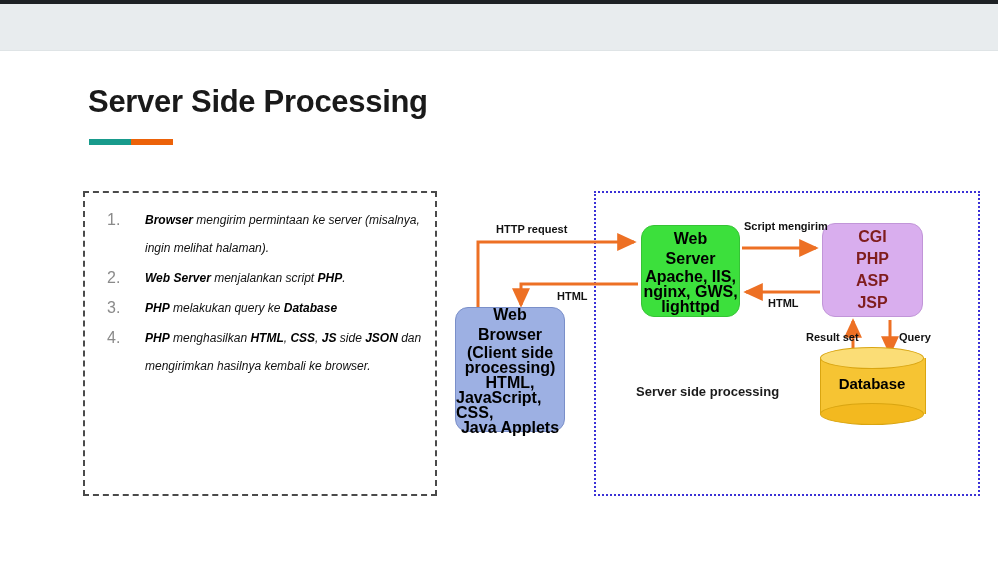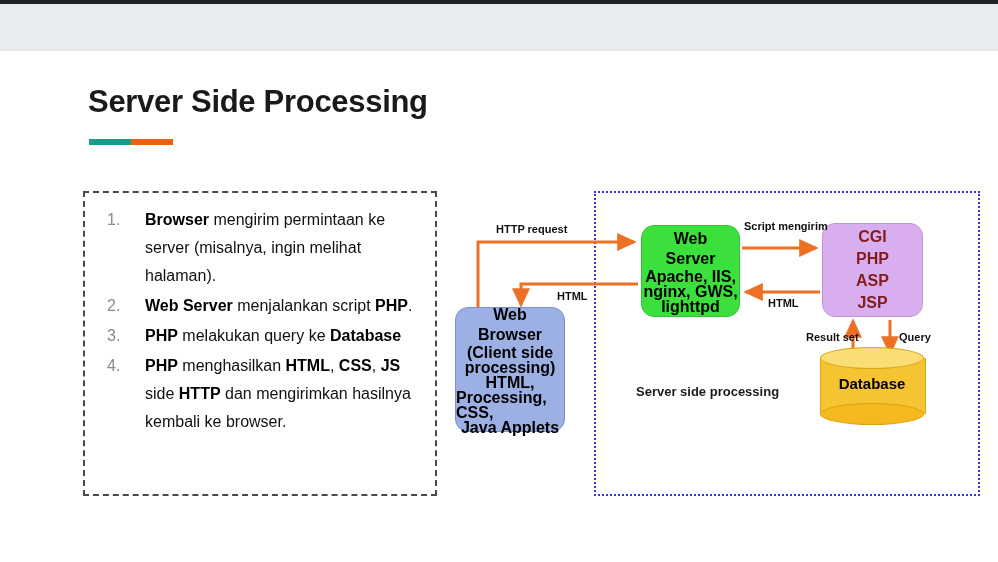--- a/index.html
+++ b/index.html
@@ -78,23 +78,24 @@
     margin-bottom: 2px;
   }
   .li-num {
     width: 38px;
     flex: none;
     font-size: 16px;
     color: #8a8a8a;
     line-height: 28px;
   }
   .li-text {
-    font-size: 16px;
+    font-size: 12px;
     color: #111111;
     line-height: 28px;
+    font-style: italic;
   }
   .li-text b { font-weight: bold; color: #000; }
 
   
   .diagram-panel {
     position: absolute;
     left: 594px;
     top: 129px;
     width: 386px;
     height: 305px;
@@ -245,21 +246,21 @@
       <div class="list-item">
         <div class="li-num">2.</div>
         <div class="li-text"><b>Web Server</b><span> menjalankan script </span><b>PHP</b><span>.</span></div>
       </div>
       <div class="list-item">
         <div class="li-num">3.</div>
         <div class="li-text"><b>PHP</b><span> melakukan query ke </span><b>Database</b></div>
       </div>
       <div class="list-item">
         <div class="li-num">4.</div>
-        <div class="li-text"><b>PHP</b><span> menghasilkan </span><b>HTML</b><span>, </span><b>CSS</b><span>, </span><b>JS</b><span> side </span><b>HTTP</b><span> dan mengirimkan hasilnya kembali ke browser.</span></div>
+        <div class="li-text"><b>PHP</b><span> menghasilkan </span><b>HTML</b><span>, </span><b>CSS</b><span>, </span><b>JS</b><span> side </span><b>JSON</b><span> dan mengirimkan hasilnya kembali ke browser.</span></div>
       </div>
     </div>
   </div>
 
   <div class="diagram-panel"></div>
   <div class="ssp-caption">Server side processing</div>
 
   <svg class="arrow-svg" viewBox="0 0 998 511">
     <defs>
       <marker id="ah" markerWidth="7" markerHeight="7" refX="5.6" refY="3" orient="auto">
@@ -286,21 +287,21 @@
   <div class="alabel" style="left:768px; top:235px;">HTML</div>
   <div class="alabel" style="left:798px; top:269px;padding-left:8px;">Result set</div>
   <div class="alabel" style="left:899px; top:269px;">Query</div>
 
   <div class="box browser-box">
     <div class="box-title">Web</div>
     <div class="box-title">Browser</div>
     <div class="box-sub">(Client side</div>
     <div class="box-sub">processing)</div>
     <div class="box-sub">HTML,</div>
-    <div class="box-sub">Processing, CSS,</div>
+    <div class="box-sub">JavaScript, CSS,</div>
     <div class="box-sub">Java Applets</div>
   </div>
 
   <div class="box webserver-box">
     <div class="box-title">Web</div>
     <div class="box-title">Server</div>
     <div class="box-sub">Apache, IIS,</div>
     <div class="box-sub">nginx, GWS,</div>
     <div class="box-sub">lighttpd</div>
   </div>

